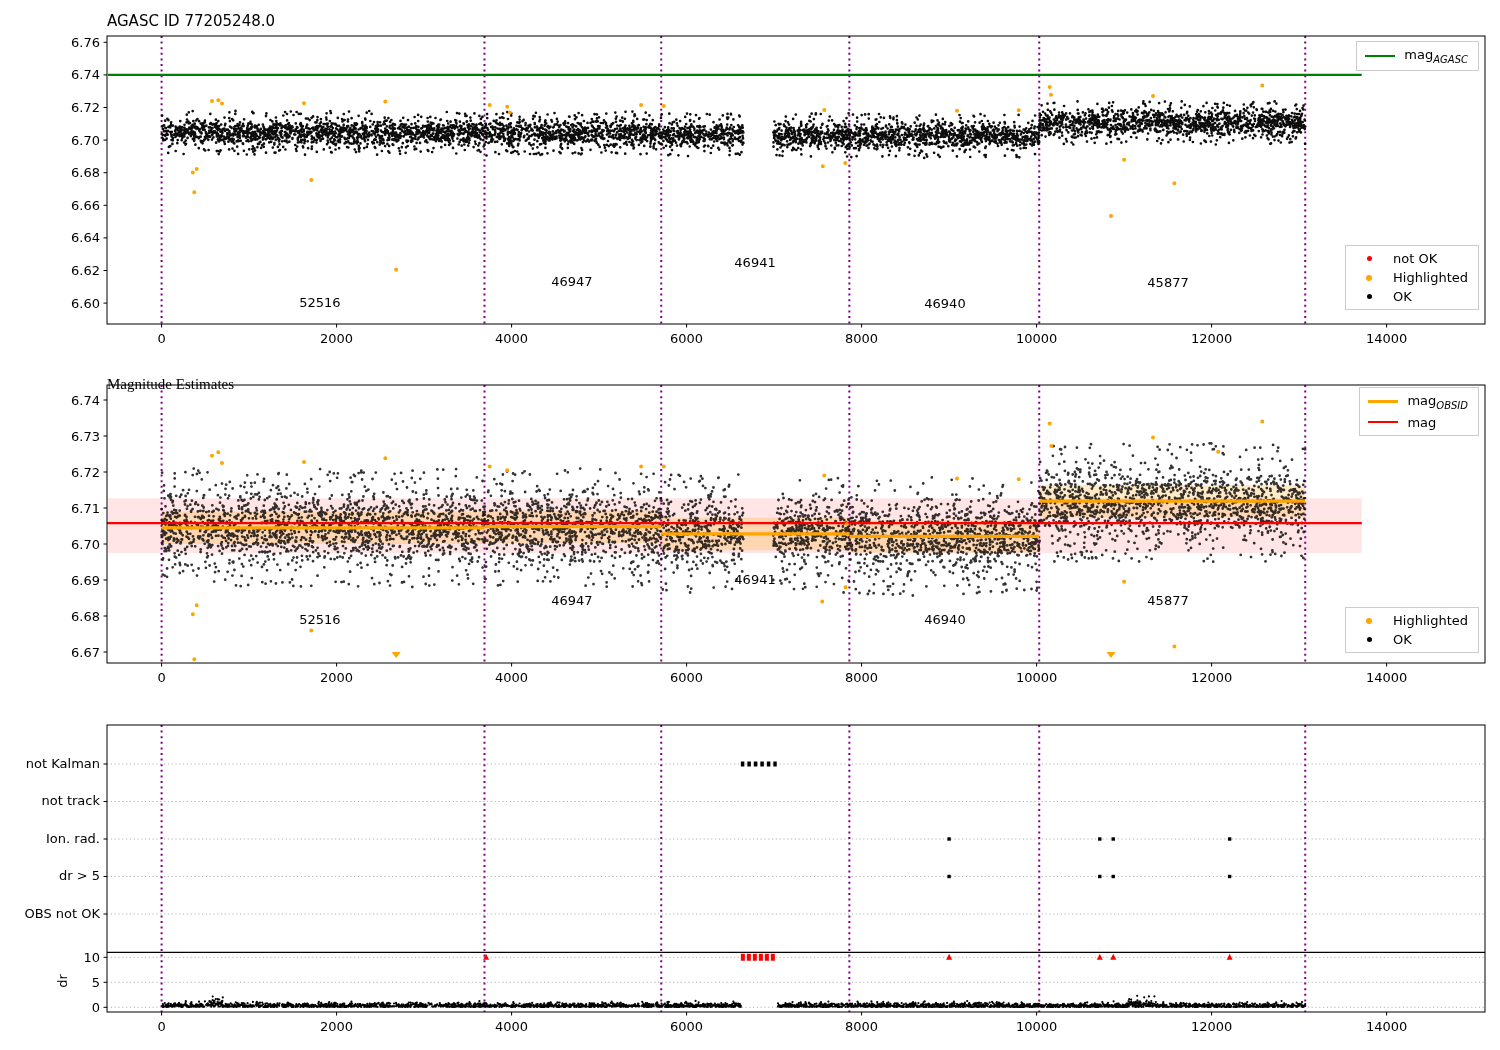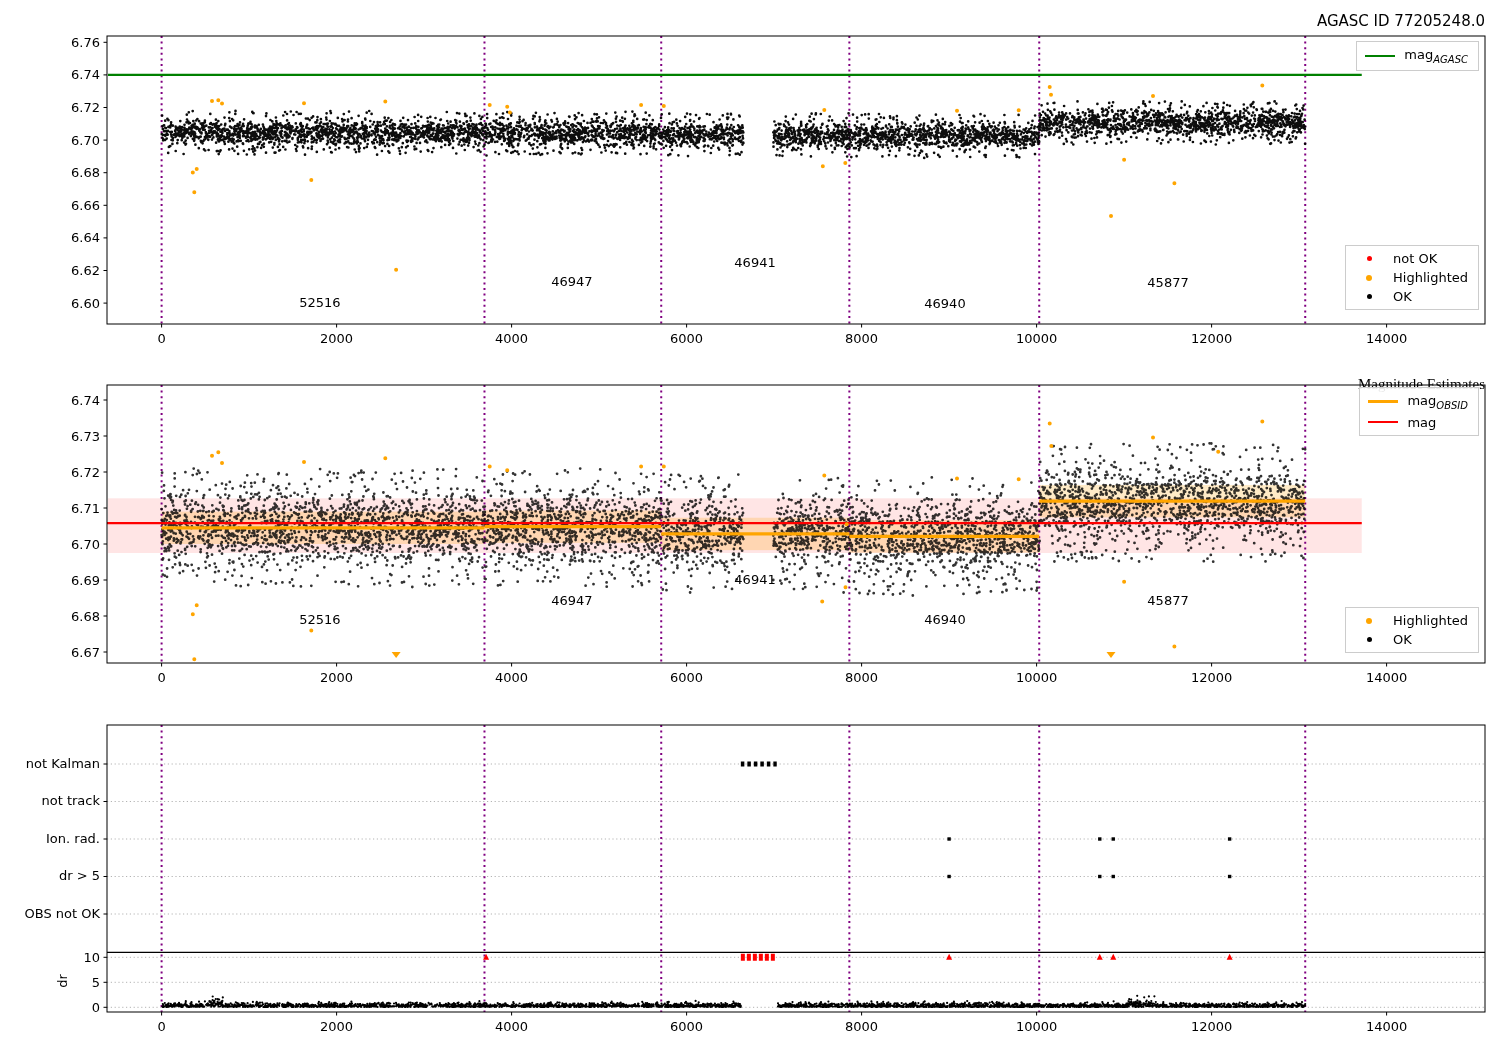--- a/index.html
+++ b/index.html
@@ -1,19 +1,19 @@
 <!DOCTYPE html>
 <html><head>
 <meta charset="utf-8">
 <style>
   html,body{margin:0;padding:0;background:#fff;}
   .fig{position:relative;width:1500px;height:1050px;background:#ffffff;
        font-family:"DejaVu Sans","Liberation Sans",sans-serif;color:#000;overflow:hidden;}
   .fig svg{position:absolute;left:0;top:0;}
-  .ptitle{position:absolute;left:107px;width:1378px;text-align:right;font-size:15px;}
+  .ptitle{position:absolute;left:107px;width:1378px;text-align:left;font-size:15px;}
   .catlab{position:absolute;width:290px;text-align:right;font-size:13px;line-height:16px;}
   .drlab{position:absolute;font-size:13px;transform:translate(-50%,-50%) rotate(-90deg);}
   .legend{position:absolute;right:21px;background:rgba(255,255,255,.9);border:1px solid #ccc;
           border-radius:0;padding:5px 10px 5px 8px;font-size:13px;display:flex;
           flex-direction:column;gap:4px;z-index:5;}
   .lrow{display:flex;align-items:center;gap:9px;white-space:nowrap;}
   .lmark{width:30px;display:flex;justify-content:center;align-items:center;flex:none;}
   .lline{width:30px;height:0;border-top-style:solid;}
   .ldot{border-radius:50%;}
   sub.mathit{font-style:italic;font-size:10px;}

